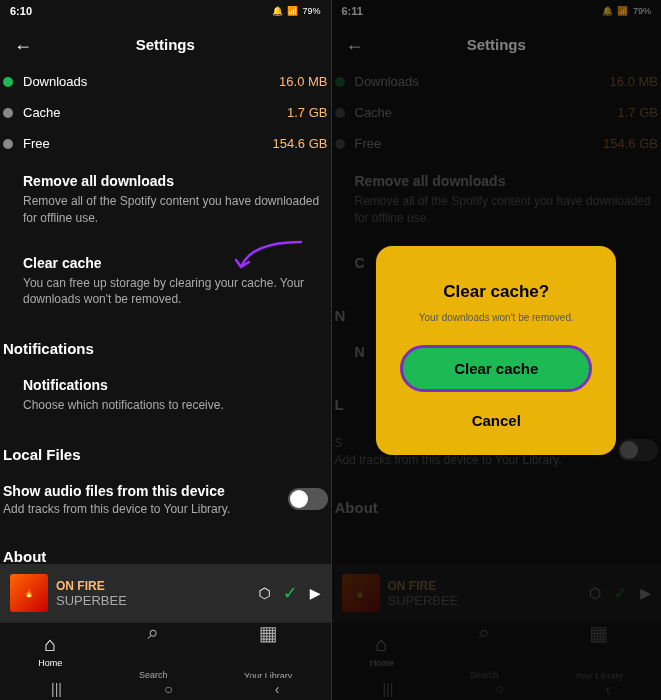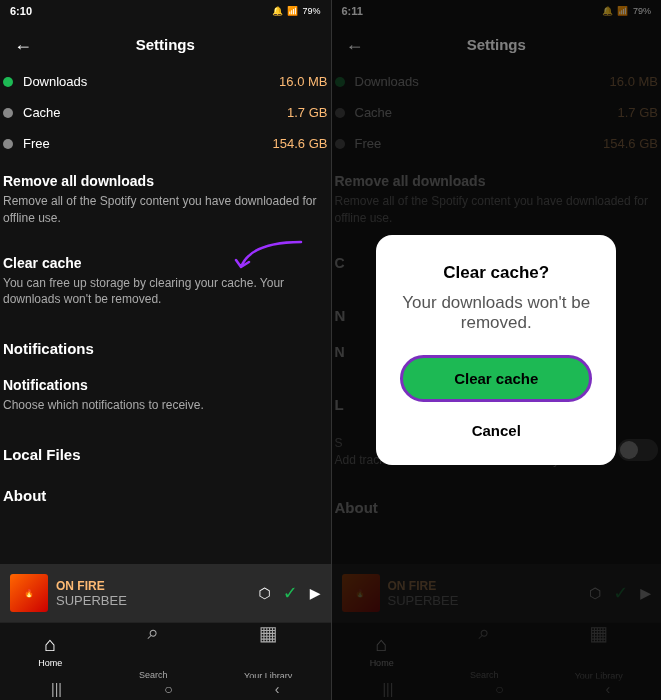--- a/index.html
+++ b/index.html
@@ -110,20 +110,21 @@
     }
     .storage-value {
       color: #fdba74;
       font-size: 13px;
     }
 
     
     .setting-item {
       padding: 14px 0;
       border-bottom: none;
+      margin-left: 20px;
     }
     .setting-item .item-title {
       color: #fff;
       font-size: 14px;
       font-weight: 600;
       margin-bottom: 4px;
     }
     .setting-item .item-desc {
       color: #aaa;
       font-size: 12px;
@@ -280,34 +281,34 @@
     .dialog-overlay {
       position: absolute;
       top: 0; left: 0; right: 0; bottom: 0;
       background: rgba(0,0,0,0.5);
       display: flex;
       align-items: center;
       justify-content: center;
       z-index: 100;
     }
     .dialog-box {
-      background: #ffffff;
+      background: #eab308;
       border-radius: 16px;
-      padding: 28px 24px 20px;
+      padding: 36px 24px 20px;
       width: 240px;
       text-align: center;
     }
     .dialog-title {
       font-size: 17px;
       font-weight: 700;
       color: #000;
       margin-bottom: 10px;
     }
     .dialog-desc {
-      font-size: 17px;
+      font-size: 10px;
       color: #555;
       margin-bottom: 22px;
     }
     .dialog-confirm-btn {
       background: #1DB954;
       color: #000;
       font-size: 15px;
       font-weight: 700;
       border: 3px solid #7B2FBE;
       border-radius: 30px;
@@ -380,20 +381,27 @@
       </svg>
     </div>
 
     <div class="section-label">Notifications</div>
     <div class="setting-item">
       <div class="item-title">Notifications</div>
       <div class="item-desc">Choose which notifications to receive.</div>
     </div>
 
     <div class="section-label">Local Files</div>
+    <div class="toggle-row">
+      <div class="toggle-info">
+        <div class="t-title">Show audio files from this device</div>
+        <div class="t-desc">Add tracks from this device to Your Library.</div>
+      </div>
+      <div class="toggle-switch"></div>
+    </div>
 
     <div class="section-label">About</div>
 
   </div>
 
   <div class="mini-player">
     <div class="mini-album">🔥</div>
     <div class="mini-info">
       <div class="mini-title">ON FIRE</div>
       <div class="mini-artist">SUPERBEE</div>

